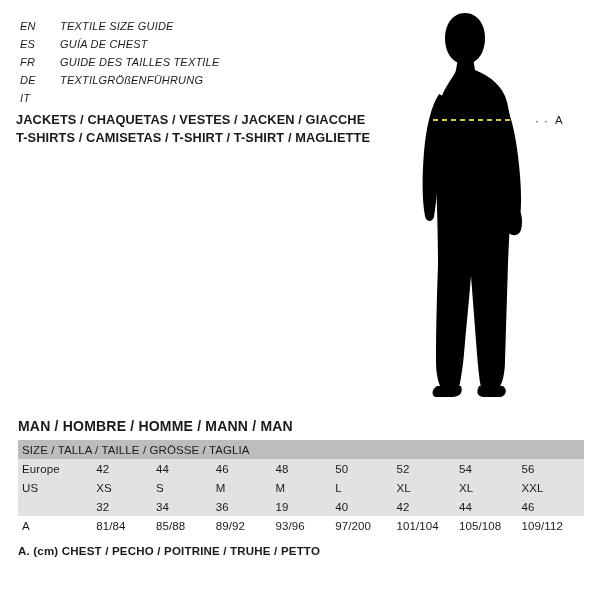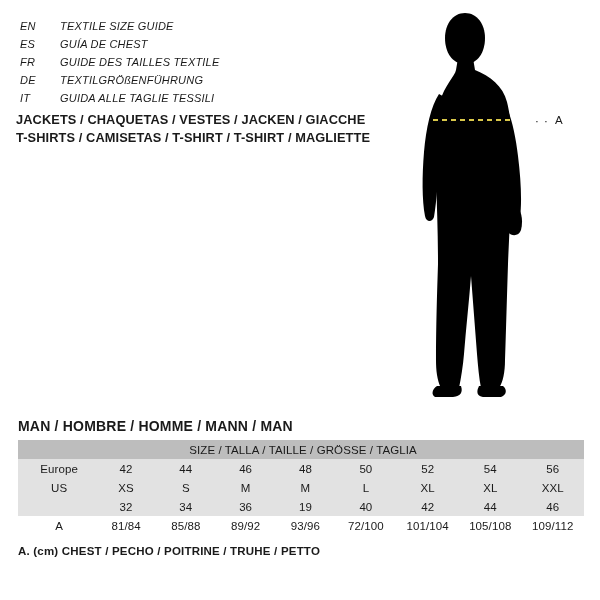--- a/index.html
+++ b/index.html
@@ -102,21 +102,20 @@
   table.size-table {
     border-collapse: collapse;
     width: 566px;
     font-size: 11.5px;
   }
   table.size-table td {
     padding: 0;
     height: 19px;
     vertical-align: middle;
     letter-spacing: 0.1px;
-    text-align: center;
   }
   .row-head td {
     background: #bdbdbd;
     font-weight: normal;
     height: 17px;
   }
   .row-shade td {
     background: #e2e2e2;
   }
   .row-white td {
@@ -156,21 +155,20 @@
     <div class="lang-row">
       <span class="lang-code">FR</span>
       <span class="lang-text">GUIDE DES TAILLES TEXTILE</span>
     </div>
     <div class="lang-row">
       <span class="lang-code">DE</span>
       <span class="lang-text">TEXTILGRÖßENFÜHRUNG</span>
     </div>
     <div class="lang-row">
       <span class="lang-code">IT</span>
-      <span class="lang-text">GUIDA ALLE TAGLIE TESSILI</span>
     </div>
   </div>
 
   <div class="cat-block">
     <div class="cat-line">JACKETS / CHAQUETAS / VESTES / JACKEN / GIACCHE</div>
     <div class="cat-line">T-SHIRTS / CAMISETAS / T-SHIRT / T-SHIRT / MAGLIETTE</div>
   </div>
 
   <div class="figure-wrap">
     <svg class="figure-svg" width="200" height="390" viewBox="0 0 200 390">
@@ -256,21 +254,21 @@
           <td class="c-val">42</td>
           <td class="c-val">44</td>
           <td class="c-val">46</td>
         </tr>
         <tr class="row-white">
           <td class="c-label">A</td>
           <td class="c-val">81/84</td>
           <td class="c-val">85/88</td>
           <td class="c-val">89/92</td>
           <td class="c-val">93/96</td>
-          <td class="c-val">72/100</td>
+          <td class="c-val">97/200</td>
           <td class="c-val">101/104</td>
           <td class="c-val">105/108</td>
           <td class="c-val">109/112</td>
         </tr>
       </tbody>
     </table>
   </div>
 
   <div class="foot-note">A. (cm) CHEST / PECHO / POITRINE / TRUHE / PETTO</div>
 

